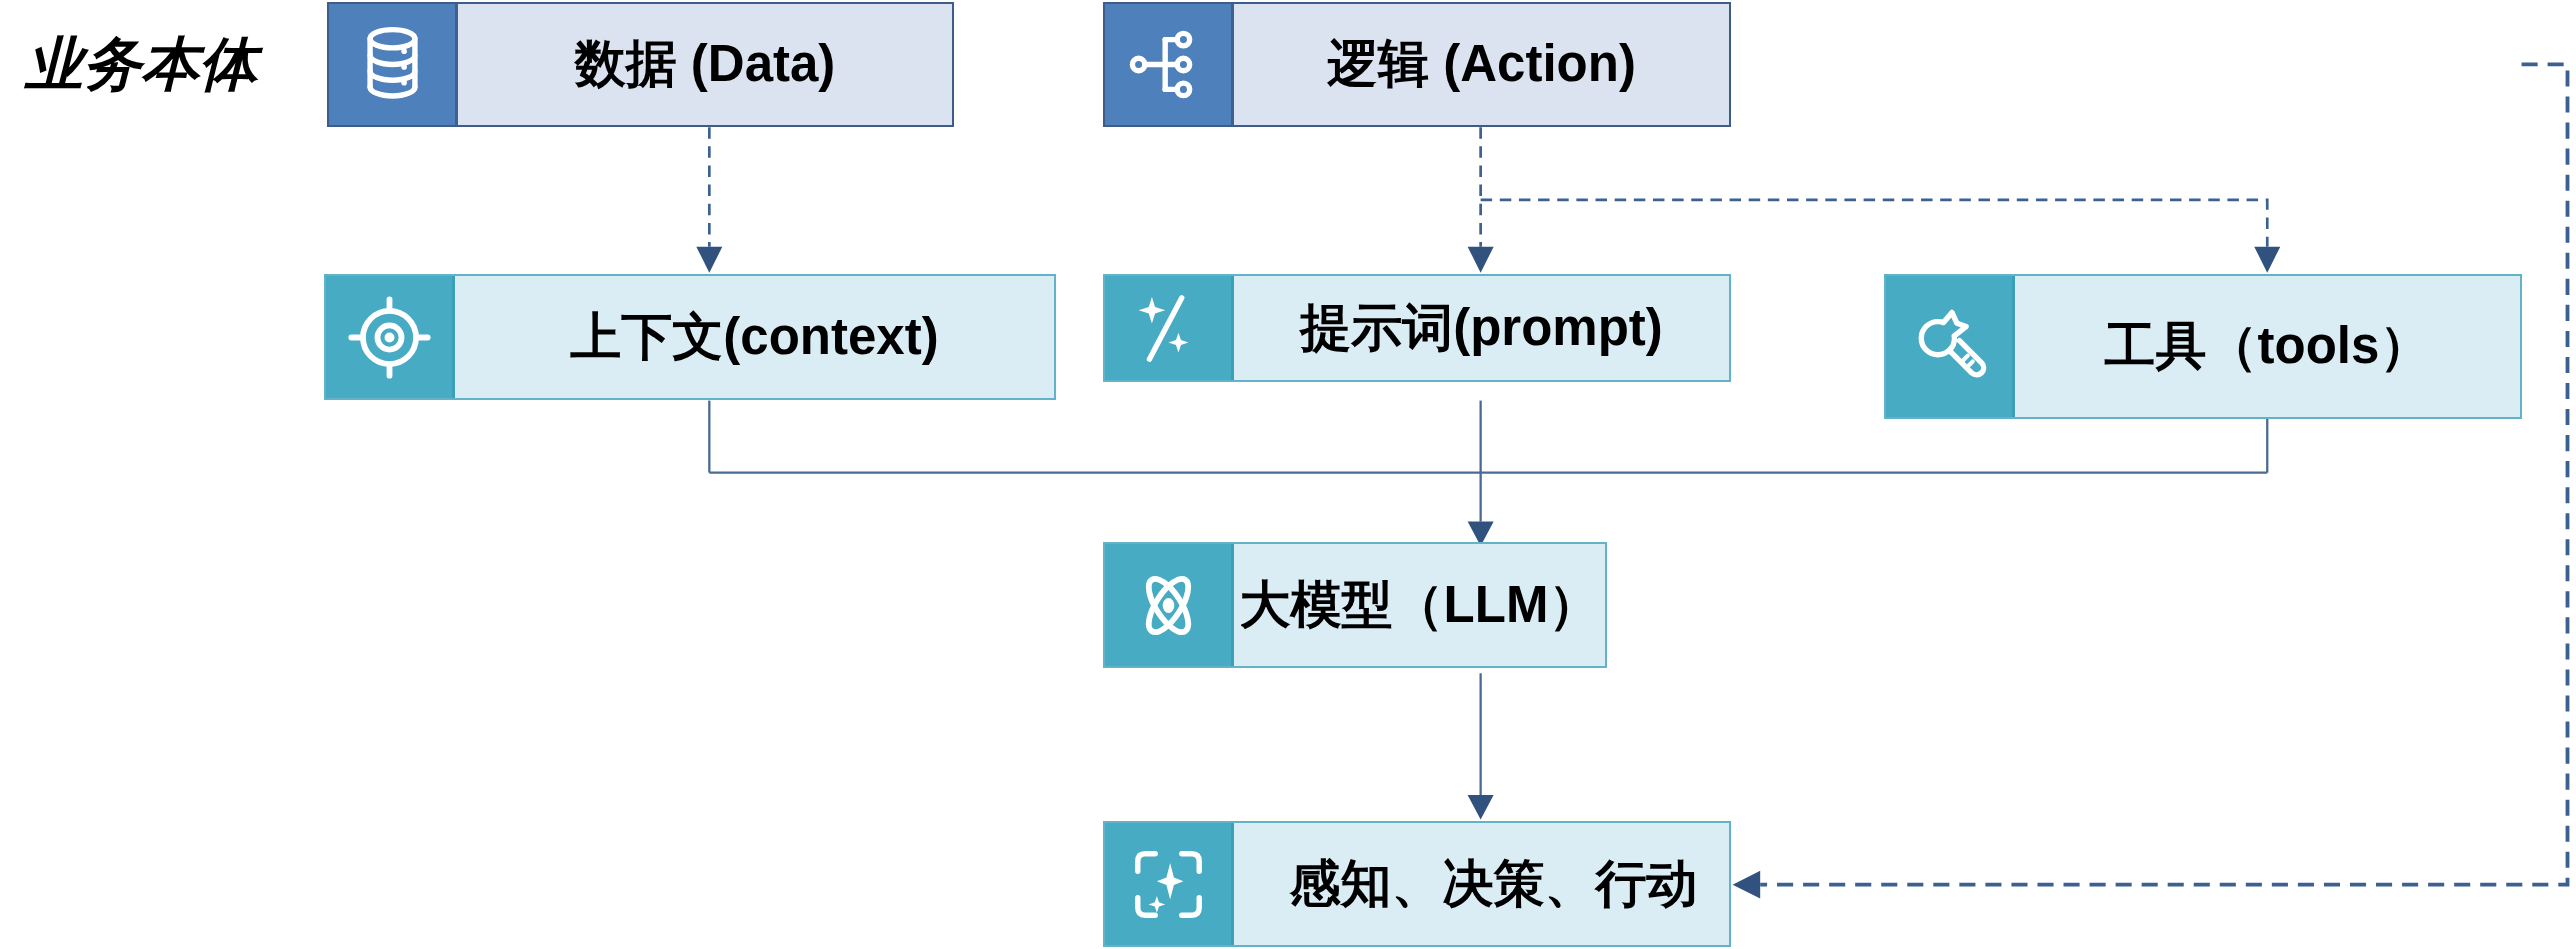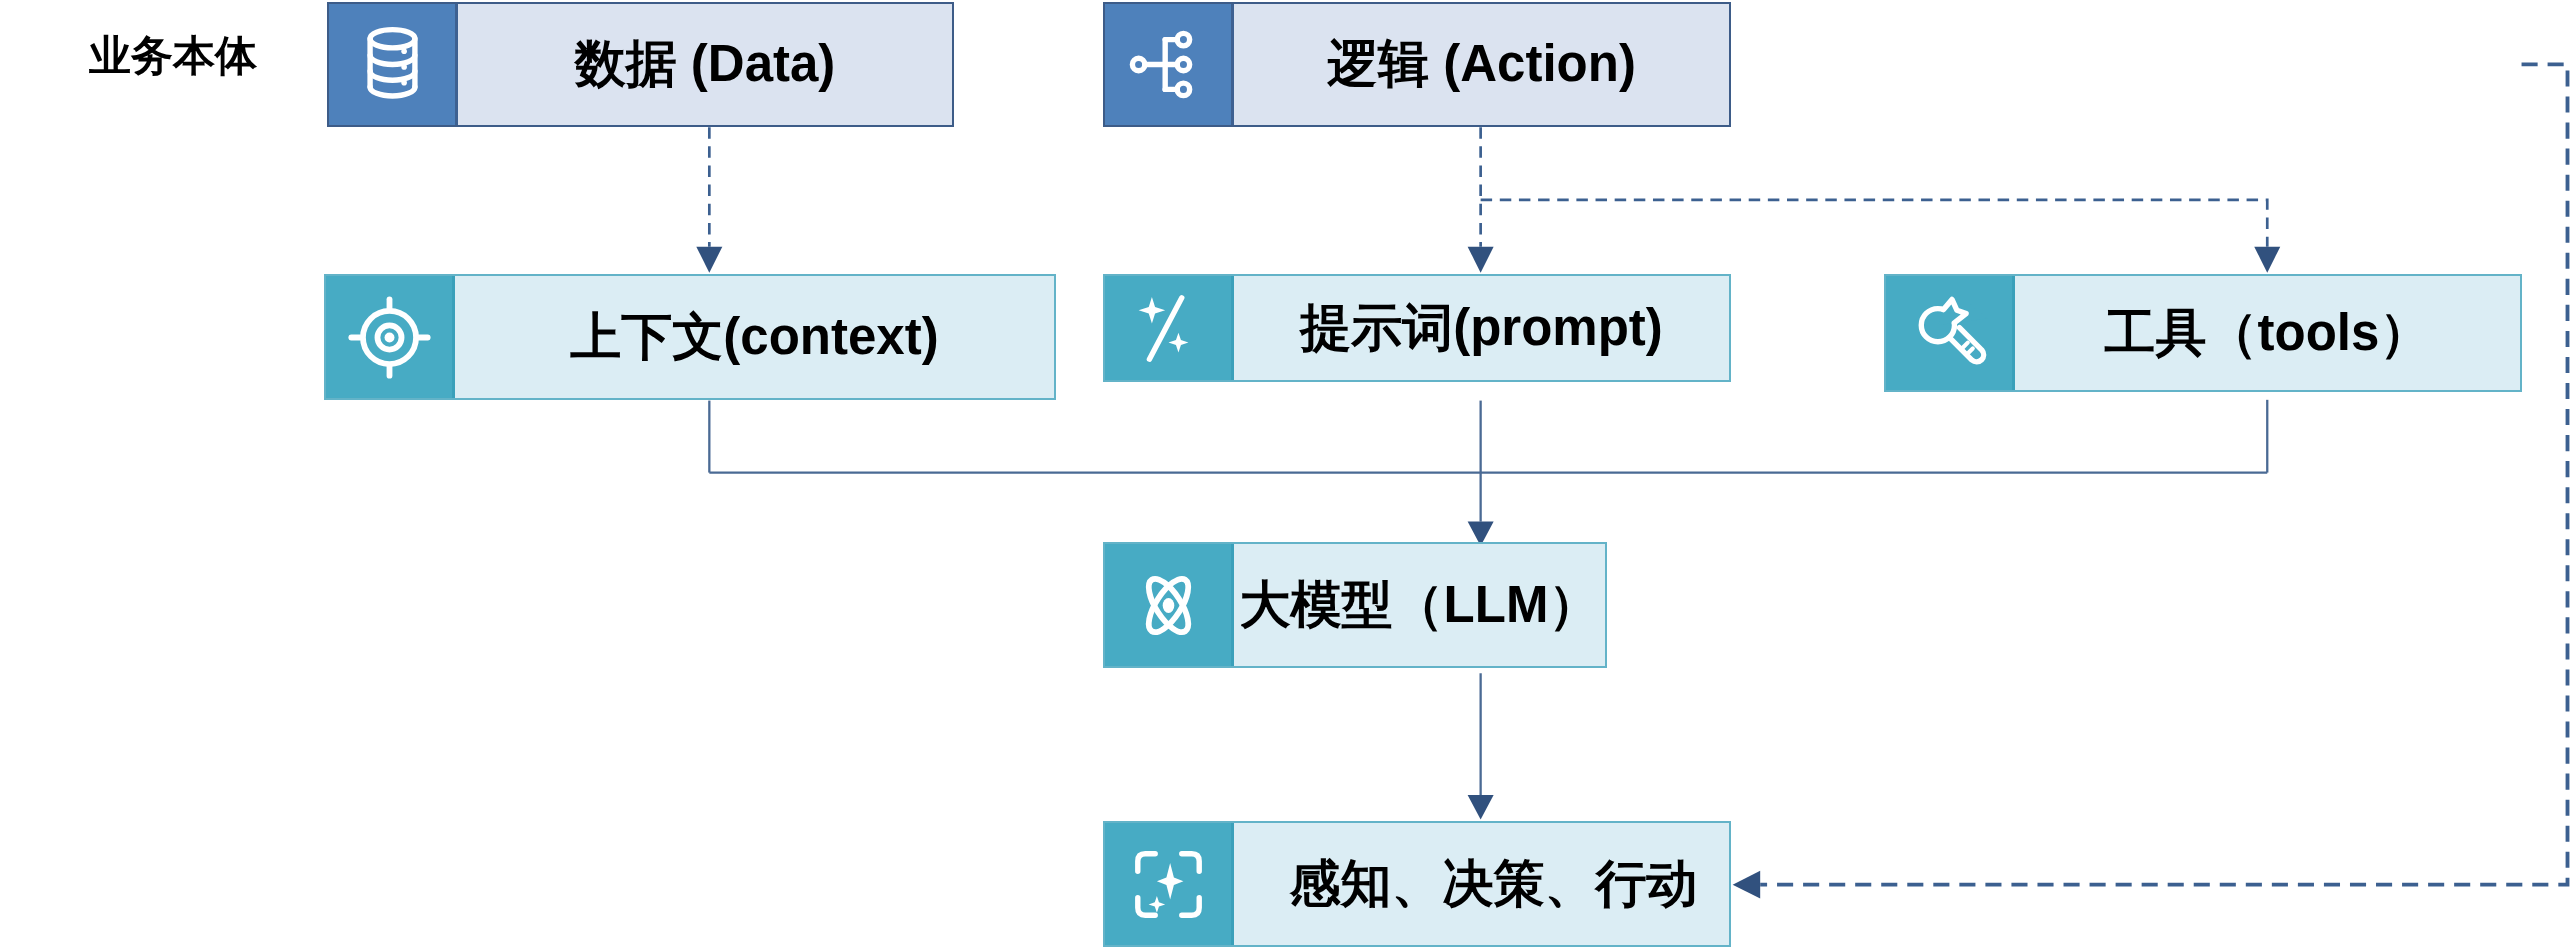--- a/index.html
+++ b/index.html
@@ -10,25 +10,26 @@
     background: #ffffff;
     overflow: hidden;
     font-family: "Liberation Sans", "DejaVu Sans", sans-serif;
   }
 
   .row-label {
     position: absolute;
     left: 0;
     width: 257px;
     text-align: right;
-    font-size: 42px;
+    font-size: 58px;
     font-weight: 700;
     color: #000000;
     line-height: 1;
     white-space: nowrap;
+    font-style: italic;
   }
   #label-business { top: 35px; }
   #label-agent    { top: 308px; }
 
   .box {
     position: absolute;
     display: flex;
     box-sizing: border-box;
   }
   .box .icon-cell {
@@ -62,21 +63,21 @@
   .box.agent .icon-cell {
     background: #47ABC4;
     border-right: 3.1px solid #3AA0BA;
   }
 
   #box-data    { left: 327px;  top: 2.3px;    width: 627px; height: 125px; }
   #box-logic   { left: 1103px; top: 2.3px;    width: 628px; height: 125px; }
   #box-action  { left: 1884px; top: 2.3px;    width: 638px; height: 125px; }
   #box-context { left: 324px;  top: 274px;  width: 732px; height: 126px; }
   #box-prompt  { left: 1103px; top: 274px;  width: 628px; height: 108px; }
-  #box-tools   { left: 1884px; top: 274px;  width: 638px; height: 118px; }
+  #box-tools   { left: 1884px; top: 274px;  width: 638px; height: 145px; }
   #box-llm     { left: 1103px; top: 542px;  width: 504px; height: 126px; }
   #box-outcome { left: 1103px; top: 821px; width: 628px; height: 126px; gap: 24px; }
 
   .icon-cell svg { width: 83px; height: 83px; display: block; }
 
   #connector-layer {
     position: absolute;
     left: 0; top: 0;
     width: 2576px;
     height: 949px;

